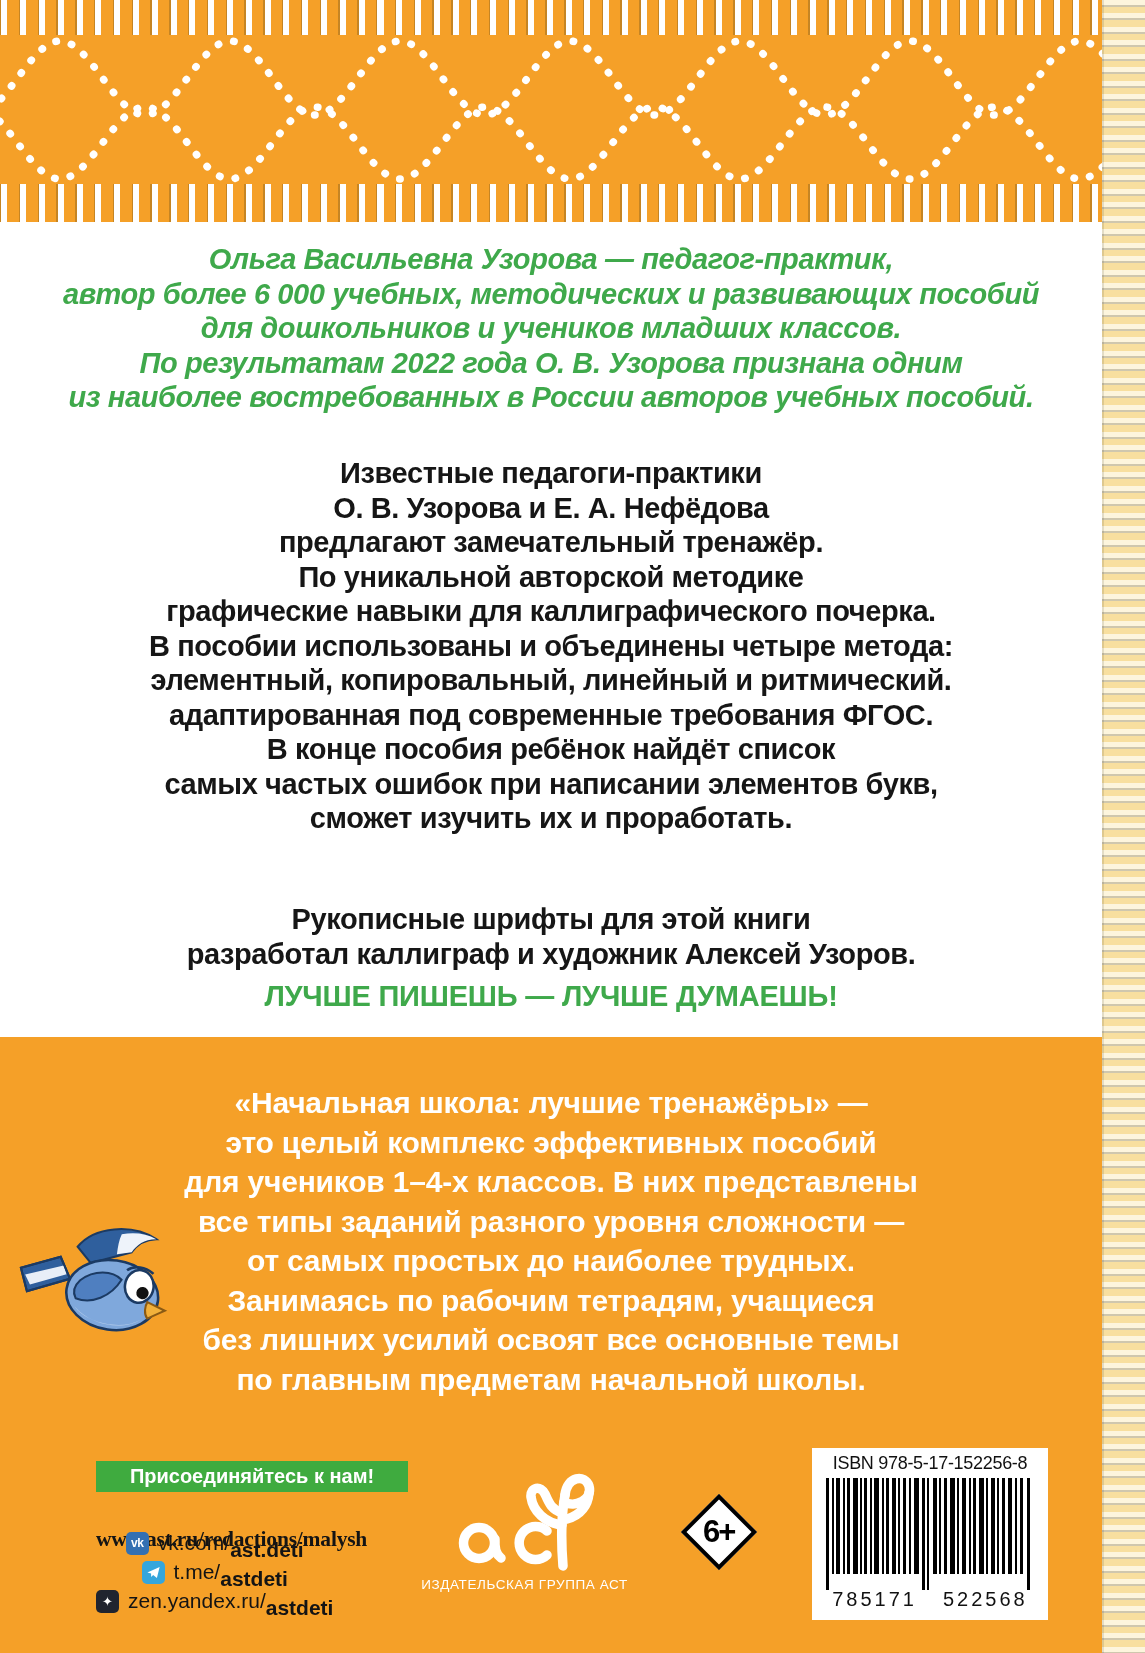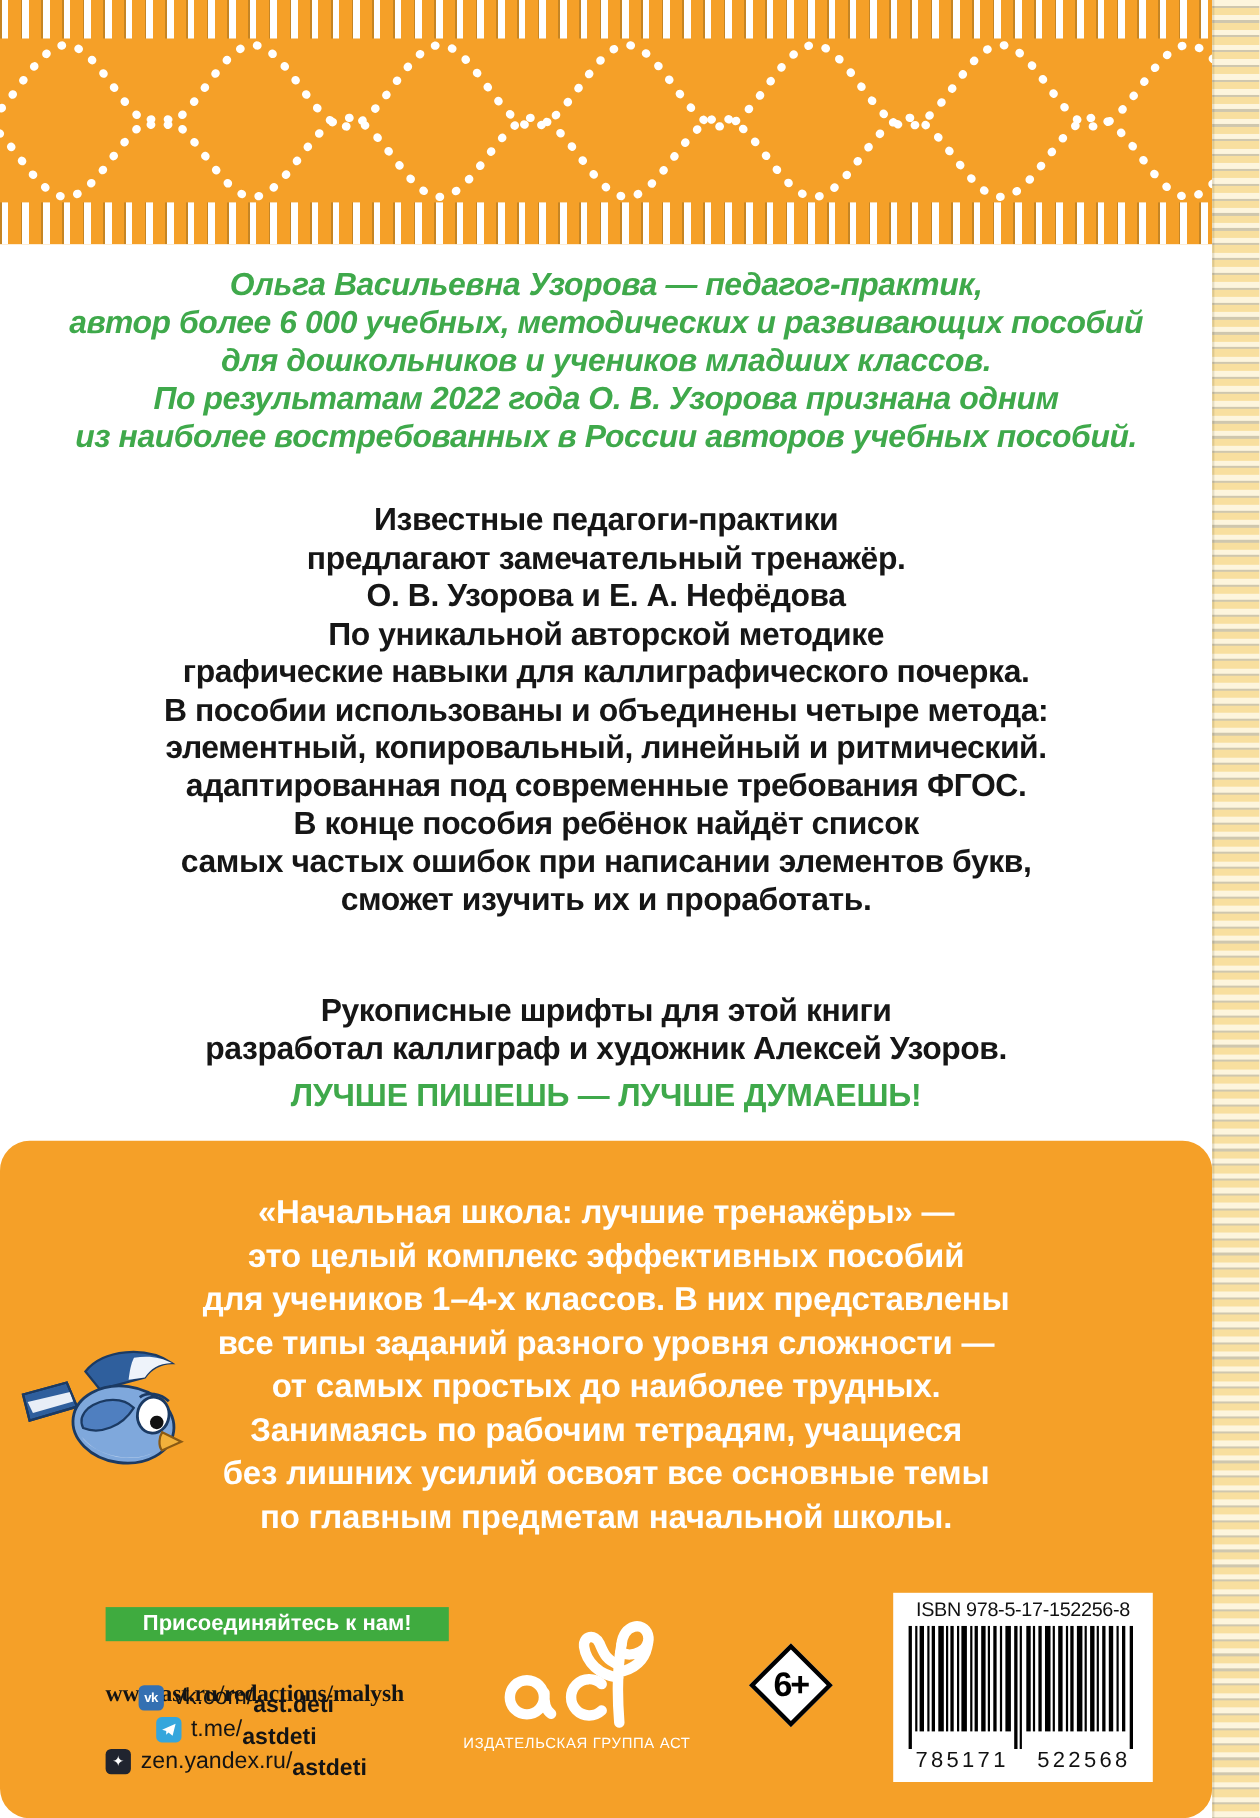--- a/index.html
+++ b/index.html
@@ -31,21 +31,20 @@
   .wave-svg { position:absolute; left:0; top:0; }
   
   .center-block { position:absolute; left:0; width:1102px; text-align:center; }
   .green-text { color:#3fa94b; font-weight:bold; font-size:29px; line-height:34.5px; letter-spacing:-0.4px;font-style:italic; }
   .black-text { color:#161616; font-weight:bold; font-size:29px; line-height:34.5px; letter-spacing:-0.4px; }
   .slogan-text { color:#3fa94b; font-weight:bold; font-size:29px; letter-spacing:-0.2px; }
   
   .bottom-section {
     position:absolute; left:0; top:1037px; width:1102px; height:616px;
     background:#f5a028;
-    border-radius:27px;
   }
   .series-text { position:absolute; top:46px; left:0; width:1102px; text-align:center;
     color:#ffffff; font-weight:bold; font-size:30px; line-height:39.5px; letter-spacing:-0.2px; }
   .bird { position:absolute; left:16px; top:183px; }
   
   .join-banner {
     position:absolute; left:96px; top:424px; width:312px; height:31px;
     background:#3fab3f; display:flex; align-items:center; justify-content:center;
     color:#ffffff; font-weight:bold; font-size:20px;
   }
@@ -109,22 +108,22 @@
   <div class="center-block green-text" style="top:242px">
     <div>Ольга Васильевна Узорова — педагог-практик,</div>
     <div>автор более 6 000 учебных, методических и развивающих пособий</div>
     <div>для дошкольников и учеников младших классов.</div>
     <div>По результатам 2022 года О. В. Узорова признана одним</div>
     <div>из наиболее востребованных в России авторов учебных пособий.</div>
   </div>
 
   <div class="center-block black-text" style="top:456px">
     <div>Известные педагоги-практики</div>
+    <div>О. В. Узорова и Е. А. Нефёдова</div>
     <div>предлагают замечательный тренажёр.</div>
-    <div>О. В. Узорова и Е. А. Нефёдова</div>
     <div>По уникальной авторской методике</div>
     <div>графические навыки для каллиграфического почерка.</div>
     <div>В пособии использованы и объединены четыре метода:</div>
     <div>элементный, копировальный, линейный и ритмический.</div>
     <div>адаптированная под современные требования ФГОС.</div>
     <div>В конце пособия ребёнок найдёт список</div>
     <div>самых частых ошибок при написании элементов букв,</div>
     <div>сможет изучить их и проработать.</div>
   </div>
 

